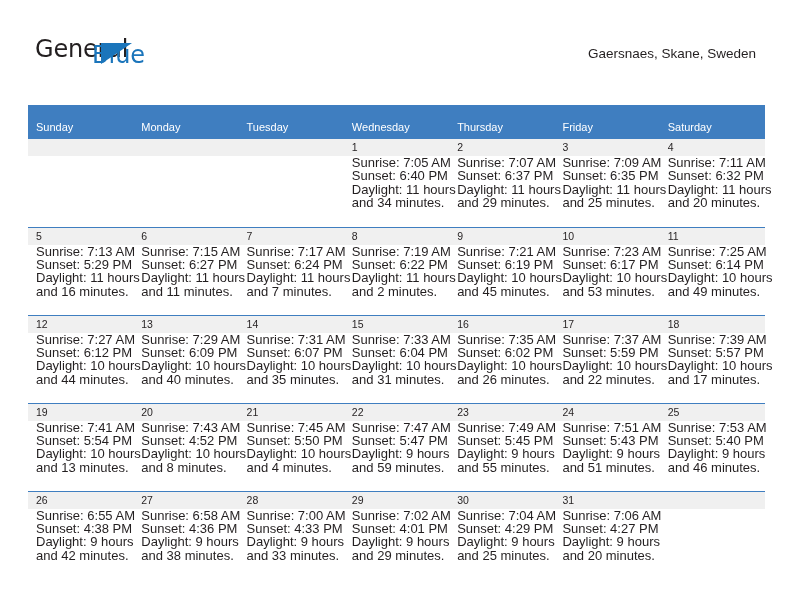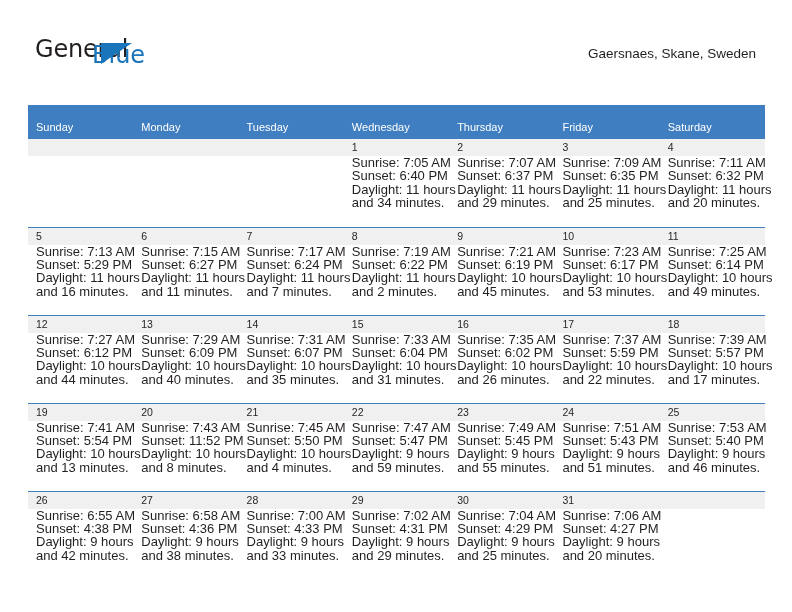--- a/index.html
+++ b/index.html
@@ -335,21 +335,21 @@
               <div>Sunrise: 7:41 AM</div>
               <div>Sunset: 5:54 PM</div>
               <div>Daylight: 10 hours</div>
               <div>and 13 minutes.</div>
             </div>
           </td>
           <td>
             <div class="daynum-strip">20</div>
             <div class="cell-body">
               <div>Sunrise: 7:43 AM</div>
-              <div>Sunset: 11:52 PM</div>
+              <div>Sunset: 4:52 PM</div>
               <div>Daylight: 10 hours</div>
               <div>and 8 minutes.</div>
             </div>
           </td>
           <td>
             <div class="daynum-strip">21</div>
             <div class="cell-body">
               <div>Sunrise: 7:45 AM</div>
               <div>Sunset: 5:50 PM</div>
               <div>Daylight: 10 hours</div>
@@ -418,21 +418,21 @@
               <div>Sunrise: 7:00 AM</div>
               <div>Sunset: 4:33 PM</div>
               <div>Daylight: 9 hours</div>
               <div>and 33 minutes.</div>
             </div>
           </td>
           <td>
             <div class="daynum-strip">29</div>
             <div class="cell-body">
               <div>Sunrise: 7:02 AM</div>
-              <div>Sunset: 4:31 PM</div>
+              <div>Sunset: 4:01 PM</div>
               <div>Daylight: 9 hours</div>
               <div>and 29 minutes.</div>
             </div>
           </td>
           <td>
             <div class="daynum-strip">30</div>
             <div class="cell-body">
               <div>Sunrise: 7:04 AM</div>
               <div>Sunset: 4:29 PM</div>
               <div>Daylight: 9 hours</div>

